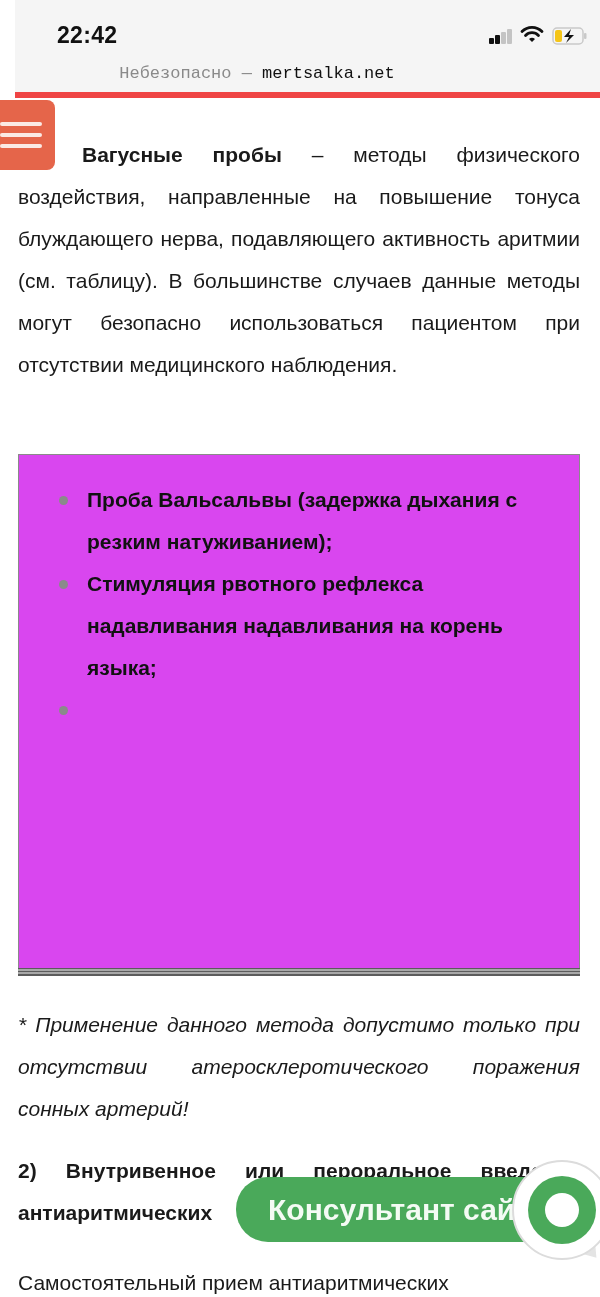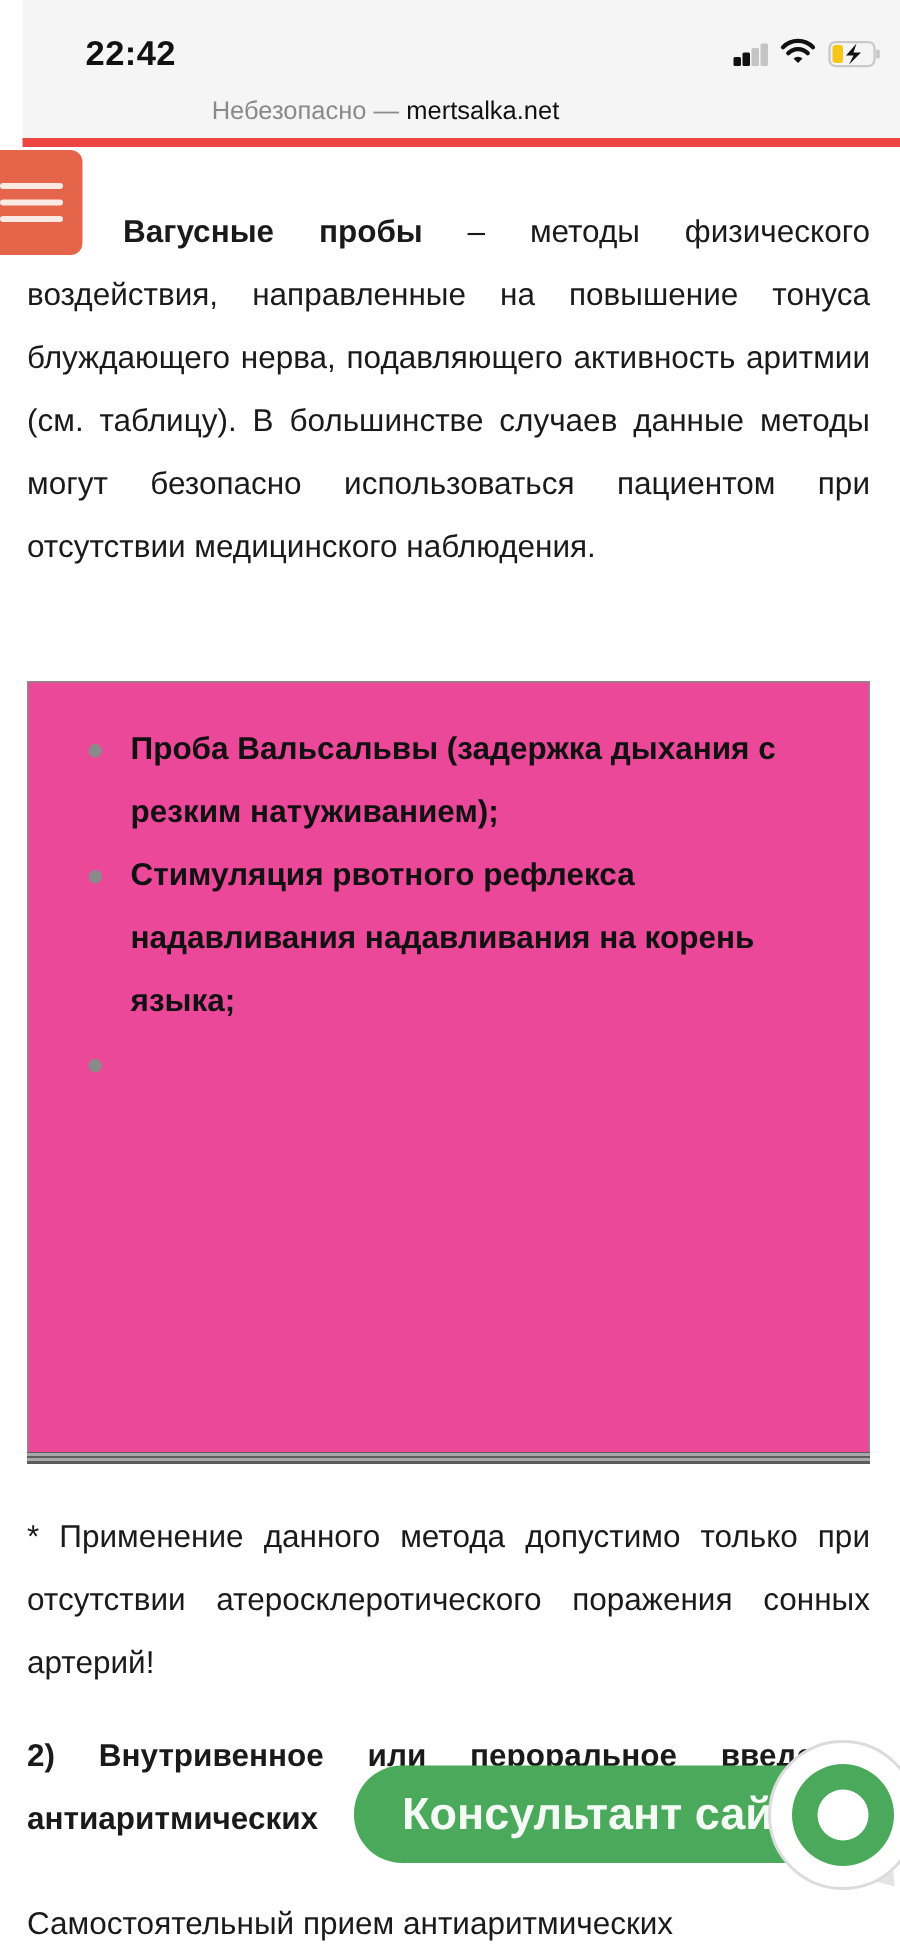--- a/index.html
+++ b/index.html
@@ -6,38 +6,38 @@
     html, body { width: 600px; height: 1297px; overflow: hidden; background: #ffffff; }
     body { font-family: "Liberation Sans", "DejaVu Sans", sans-serif; color: #1a1a1a; position: relative; }
 
     .statusbar { position: absolute; top: 0; left: 15px; width: 600px; height: 98px; background: #f5f5f5; border-bottom: 6px solid #ef4444; }
     .time { position: absolute; left: 42px; top: 22px; font-size: 23px; font-weight: bold; color: #111; letter-spacing: 0.3px; }
     .signal { position: absolute; left: 474px; top: 28px; width: 26px; height: 16px; }
     .signal span { position: absolute; bottom: 0; width: 4.5px; border-radius: 1px; background: #111; }
     .signal span.dim { background: #c4c4c4; }
     .wifi { position: absolute; left: 505px; top: 24px; width: 24px; height: 20px; }
     .battery { position: absolute; left: 537px; top: 26px; width: 36px; height: 20px; }
-    .url-line { position: absolute; left: 0; width: 484px; top: 64px; text-align: center; font-size: 17px; color: #8a8a8a; }
+    .url-line { position: absolute; left: 0; width: 484px; top: 64px; text-align: center; font-size: 17px; color: #8a8a8a; font-family: Liberation Mono, monospace; }
     .url-line .domain { color: #111; }
 
     .menu-btn { position: absolute; left: 0; top: 100px; width: 55px; height: 70px; background: #e5654a; border-radius: 0 8px 8px 0; z-index: 5; }
     .menu-btn i { position: absolute; left: 0; width: 42px; height: 4px; background: #fbe9e4; border-radius: 2px; }
 
     .content { position: absolute; left: 18px; top: 98px; width: 562px; }
     .para { font-size: 21px; line-height: 42px; text-align: justify; color: #1a1a1a; }
     .para b { font-weight: bold; margin-left: 24px; }
     .intro { position: absolute; top: 36px; left: 0; width: 562px; text-indent: 40px; }
 
-    .box { position: absolute; left: 0; top: 356px; width: 562px; height: 522px; border: 1.5px solid #8a8a8a; border-bottom: none; background: #ec4899; }
+    .box { position: absolute; left: 0; top: 356px; width: 562px; height: 522px; border: 1.5px solid #8a8a8a; border-bottom: none; background: #d946ef; }
     .box-bottom { position: absolute; left: 0; top: 870px; width: 562px; height: 8px; background: linear-gradient(#5c5c5c 0, #5c5c5c 1px, #a8a8a8 1px, #a8a8a8 3px, #5c5c5c 3px, #5c5c5c 4px, #a8a8a8 4px, #a8a8a8 6px, #5c5c5c 6px); }
     .box ul { list-style: none; position: absolute; left: 0; top: 24px; width: 560px; }
     .box li { position: relative; padding-left: 68px; padding-right: 10px; font-size: 21px; font-weight: bold; line-height: 42px; color: #111; }
     .box li .bullet { position: absolute; left: 40px; top: 17px; width: 9px; height: 9px; border-radius: 50%; background: #8a8a8a; }
 
-    .note { position: absolute; top: 906px; left: 0; width: 562px; }
+    .note { position: absolute; top: 906px; left: 0; width: 562px; font-style: italic; }
     .heading2 { position: absolute; top: 1052px; left: 0; width: 562px; font-weight: bold; }
     .para3 { position: absolute; top: 1164px; left: 0; width: 562px; }
 
     .consult { position: absolute; left: 236px; top: 1177px; width: 330px; height: 65px; background: #4aa95a; border-radius: 32px 0 0 32px; z-index: 6; }
     .consult-label { position: absolute; left: 32px; top: 0; line-height: 65px; font-size: 30px; font-weight: bold; color: #f4fbf4; }
     .consult-circle { position: absolute; left: 512px; top: 1160px; width: 100px; height: 100px; border-radius: 50%; background: #ffffff; border: 2px solid #dcdcdc; z-index: 7; }
     .consult-circle .ring { position: absolute; left: 14px; top: 14px; width: 68px; height: 68px; border-radius: 50%; background: #4aa95a; }
     .consult-circle .ring::after { content: ""; position: absolute; left: 17px; top: 17px; width: 34px; height: 34px; border-radius: 50%; background: #fff; }
     .consult-tail { position: absolute; left: 576px; top: 1240px; width: 0; height: 0; border-left: 14px solid transparent; border-right: 14px solid transparent; border-top: 20px solid #e4e4e4; transform: rotate(-40deg); z-index: 6; }
   </style>

